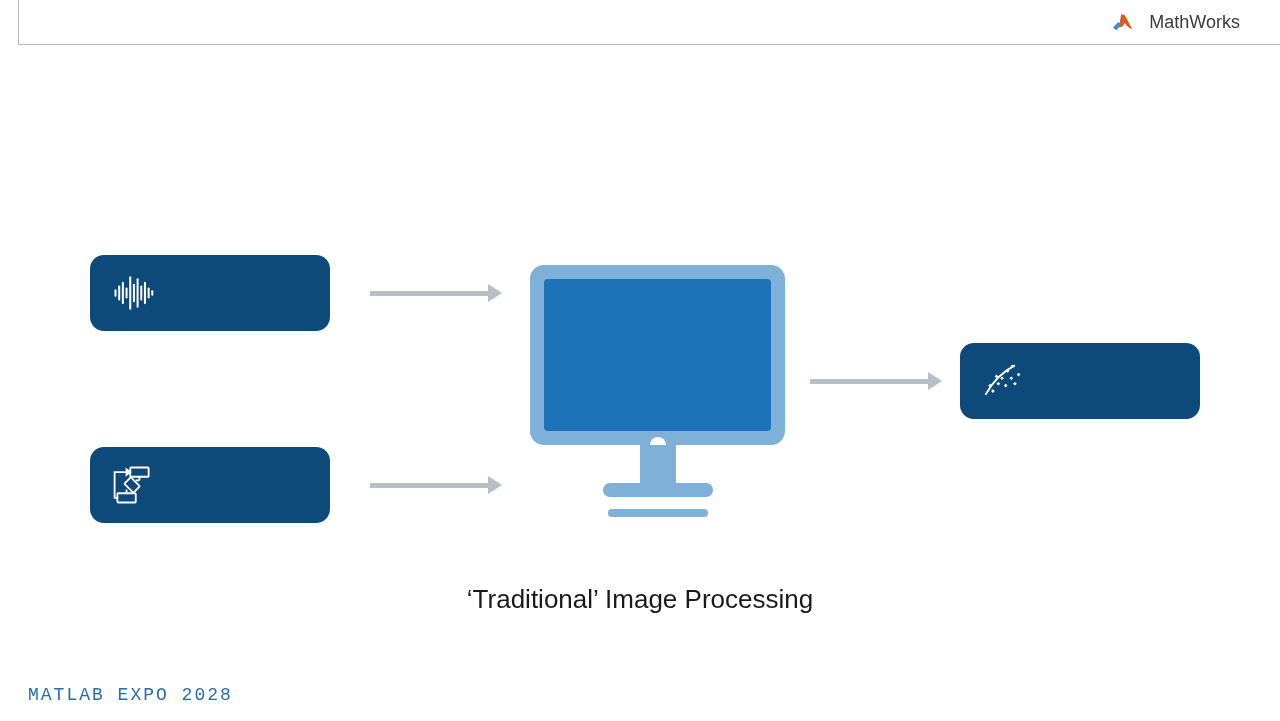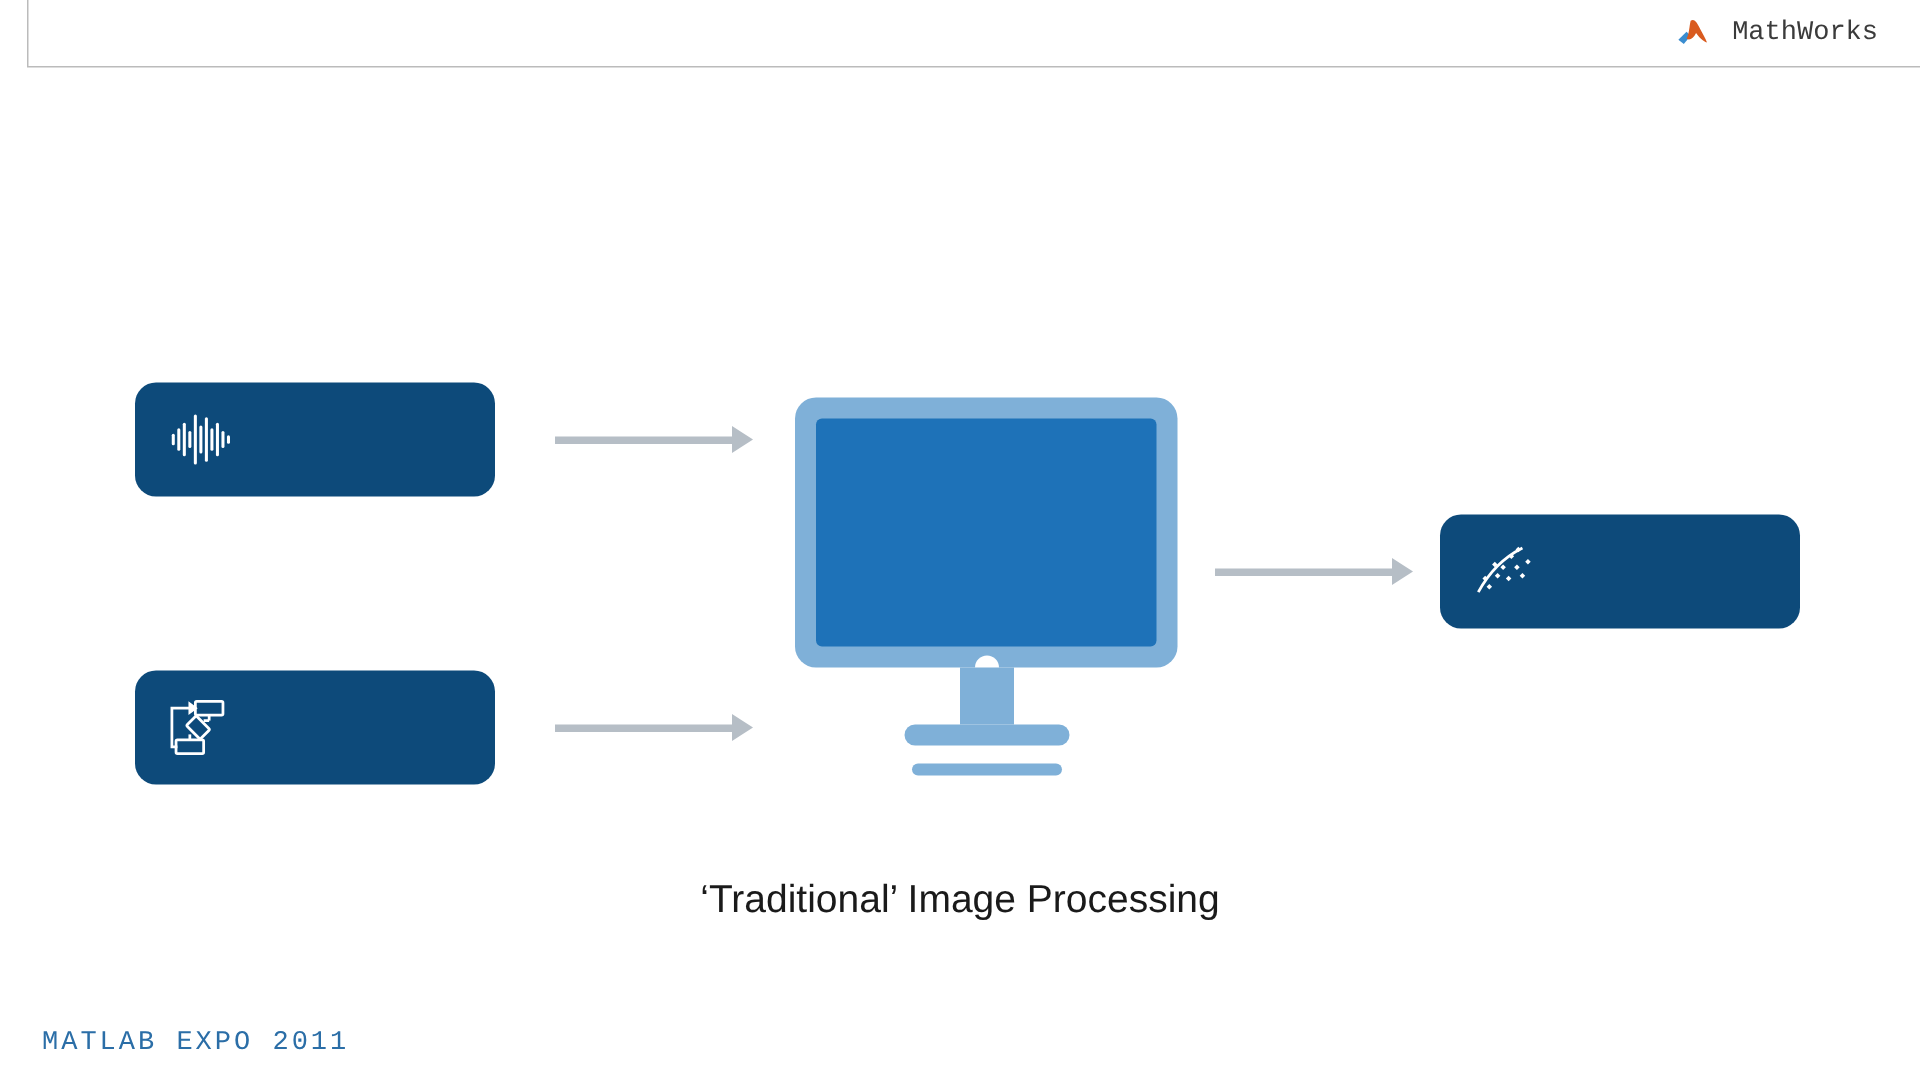--- a/index.html
+++ b/index.html
@@ -23,25 +23,24 @@
       position: absolute;
       top: 0;
       left: 18px;
       width: 1px;
       height: 44px;
       background: #bbbbbb;
     }
     .brand {
       position: absolute;
       top: 12px;
-      right: 28px;
+      right: 40px;
       display: flex;
       align-items: center;
       gap: 16px;
-      font-family: Liberation Mono, monospace;
     }
     .brand-logo {
       width: 22px;
       height: 20px;
     }
     .brand-text {
       font-size: 18px;
       color: #3b3b3b;
       font-weight: 400;
     }
@@ -270,13 +269,13 @@
           <path d="M16 20 l2 -2 l2 2 l-2 2 z"></path>
         </g>
       </svg>
     </div>
   </div>
 
 </div>
 
 <div class="caption">‘Traditional’ Image Processing</div>
 
-<div class="footer">MATLAB EXPO 2011</div>
+<div class="footer">MATLAB EXPO 2028</div>
 
 </body></html>

